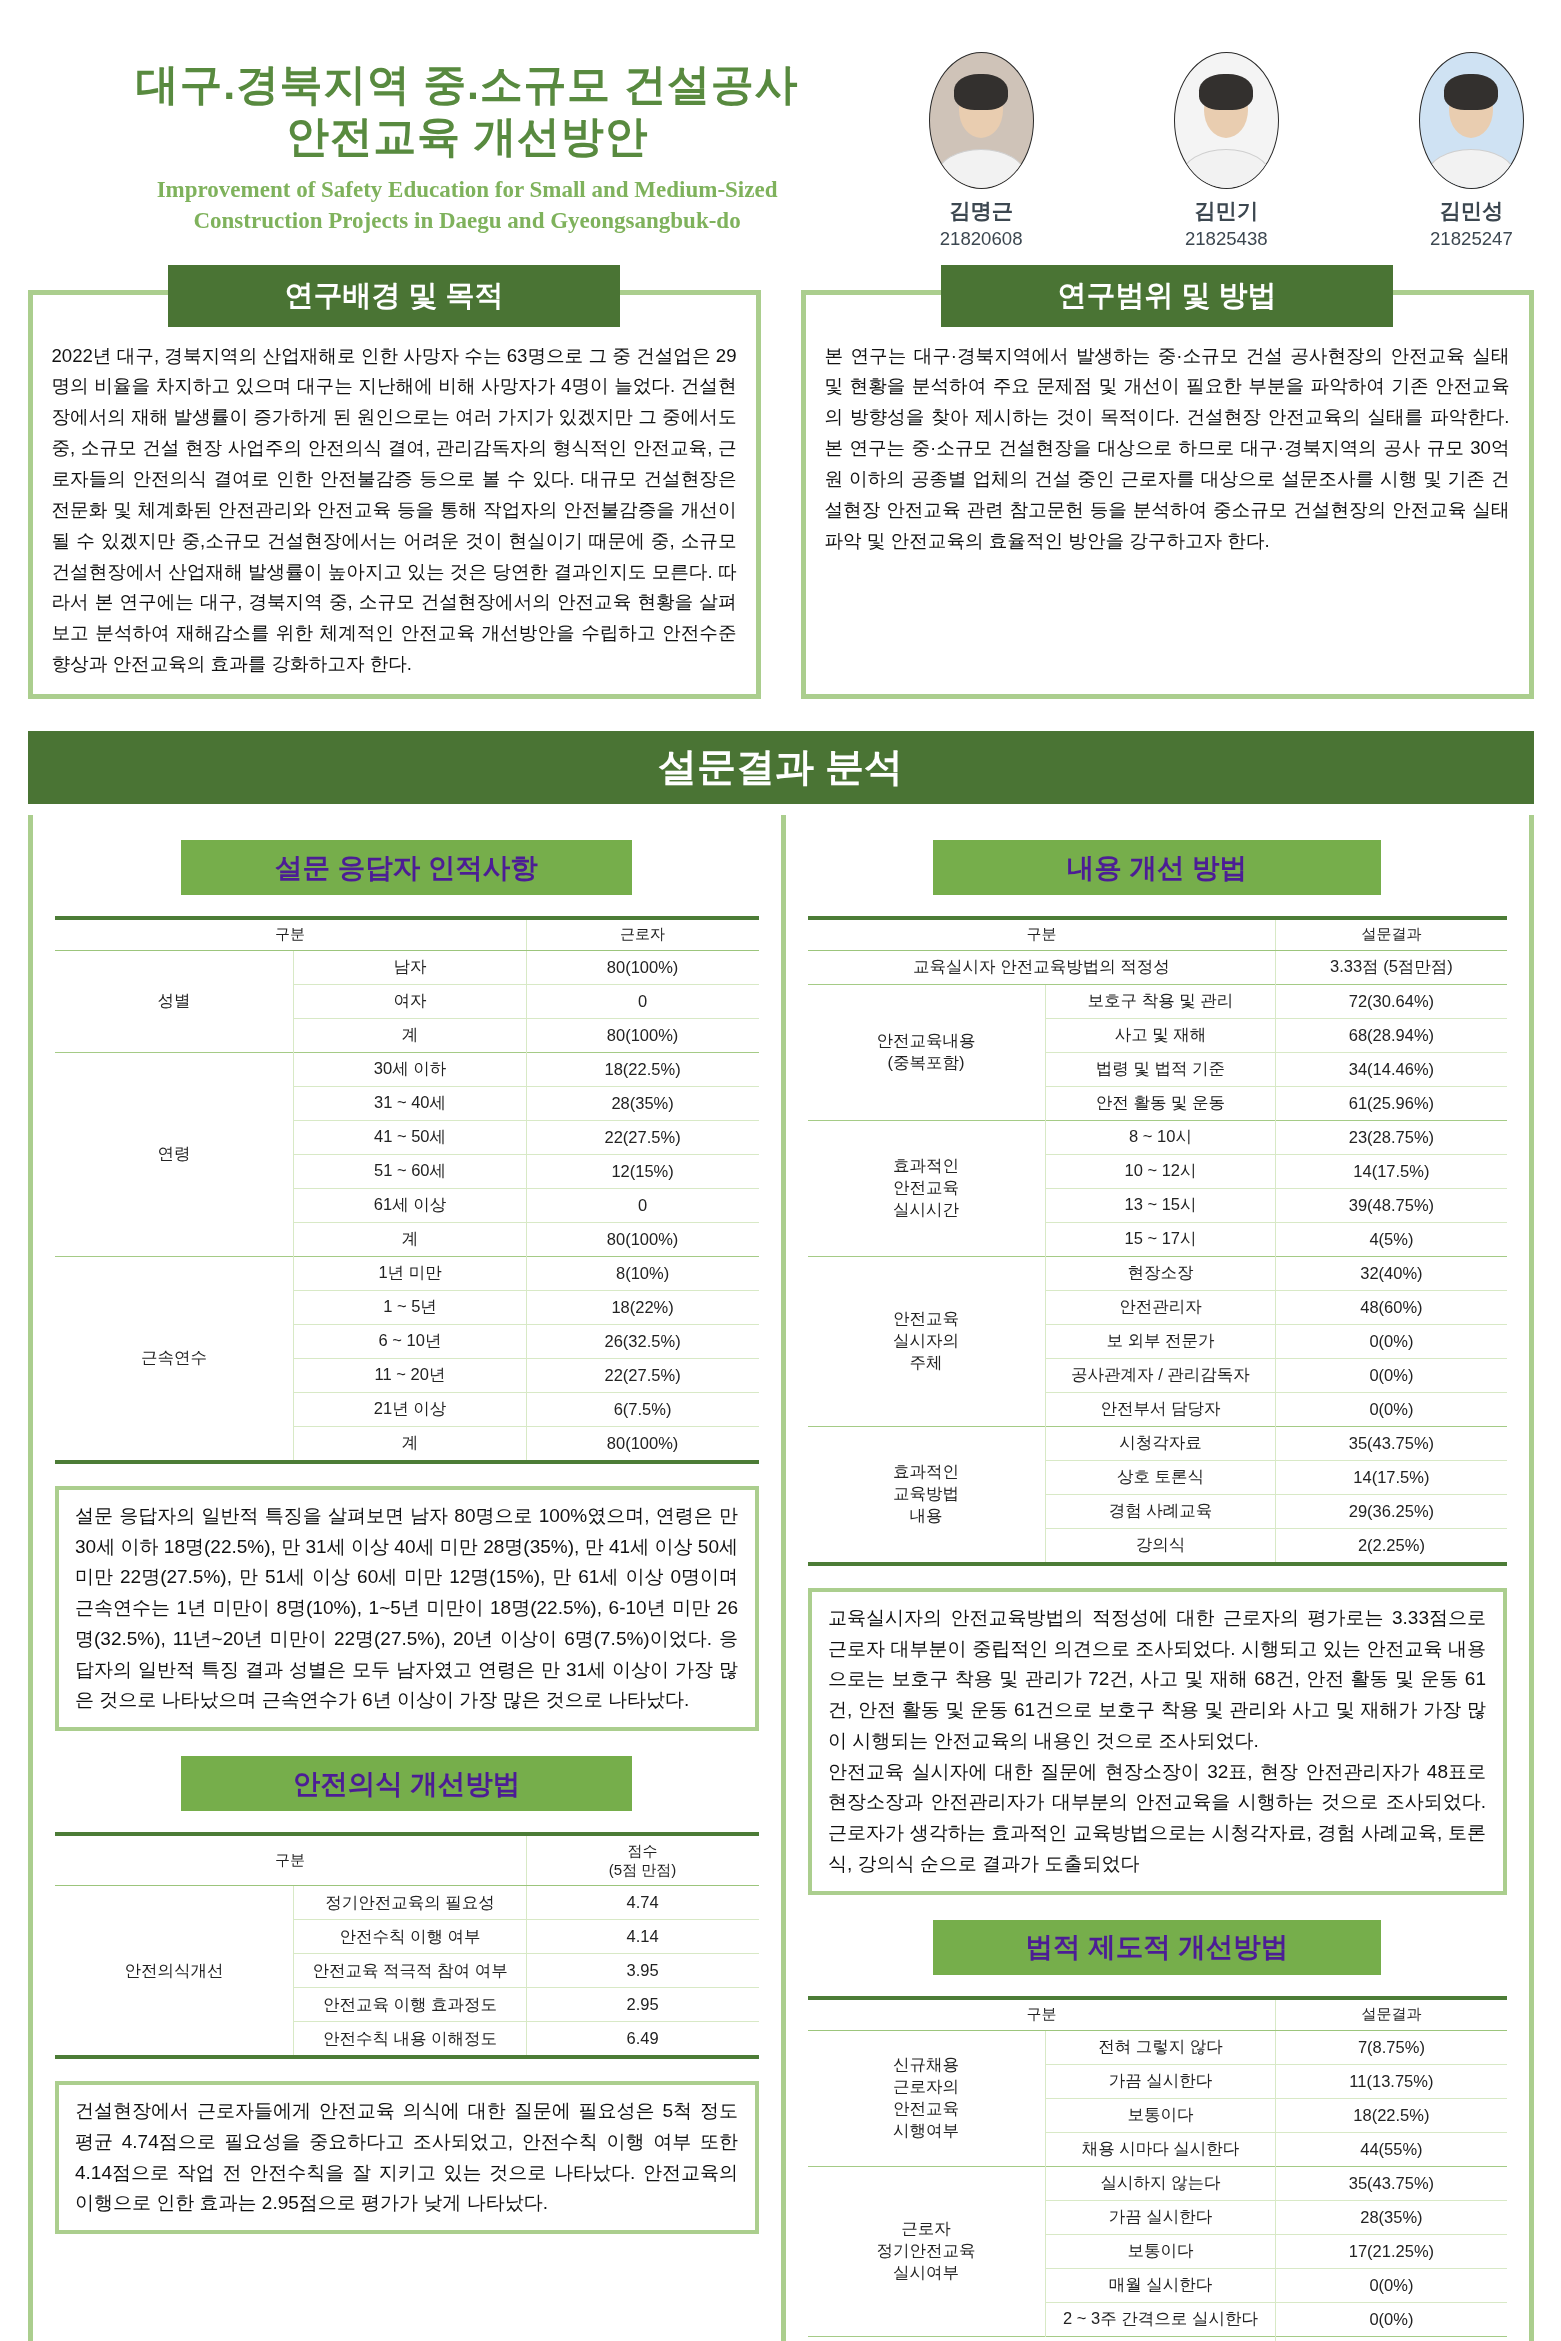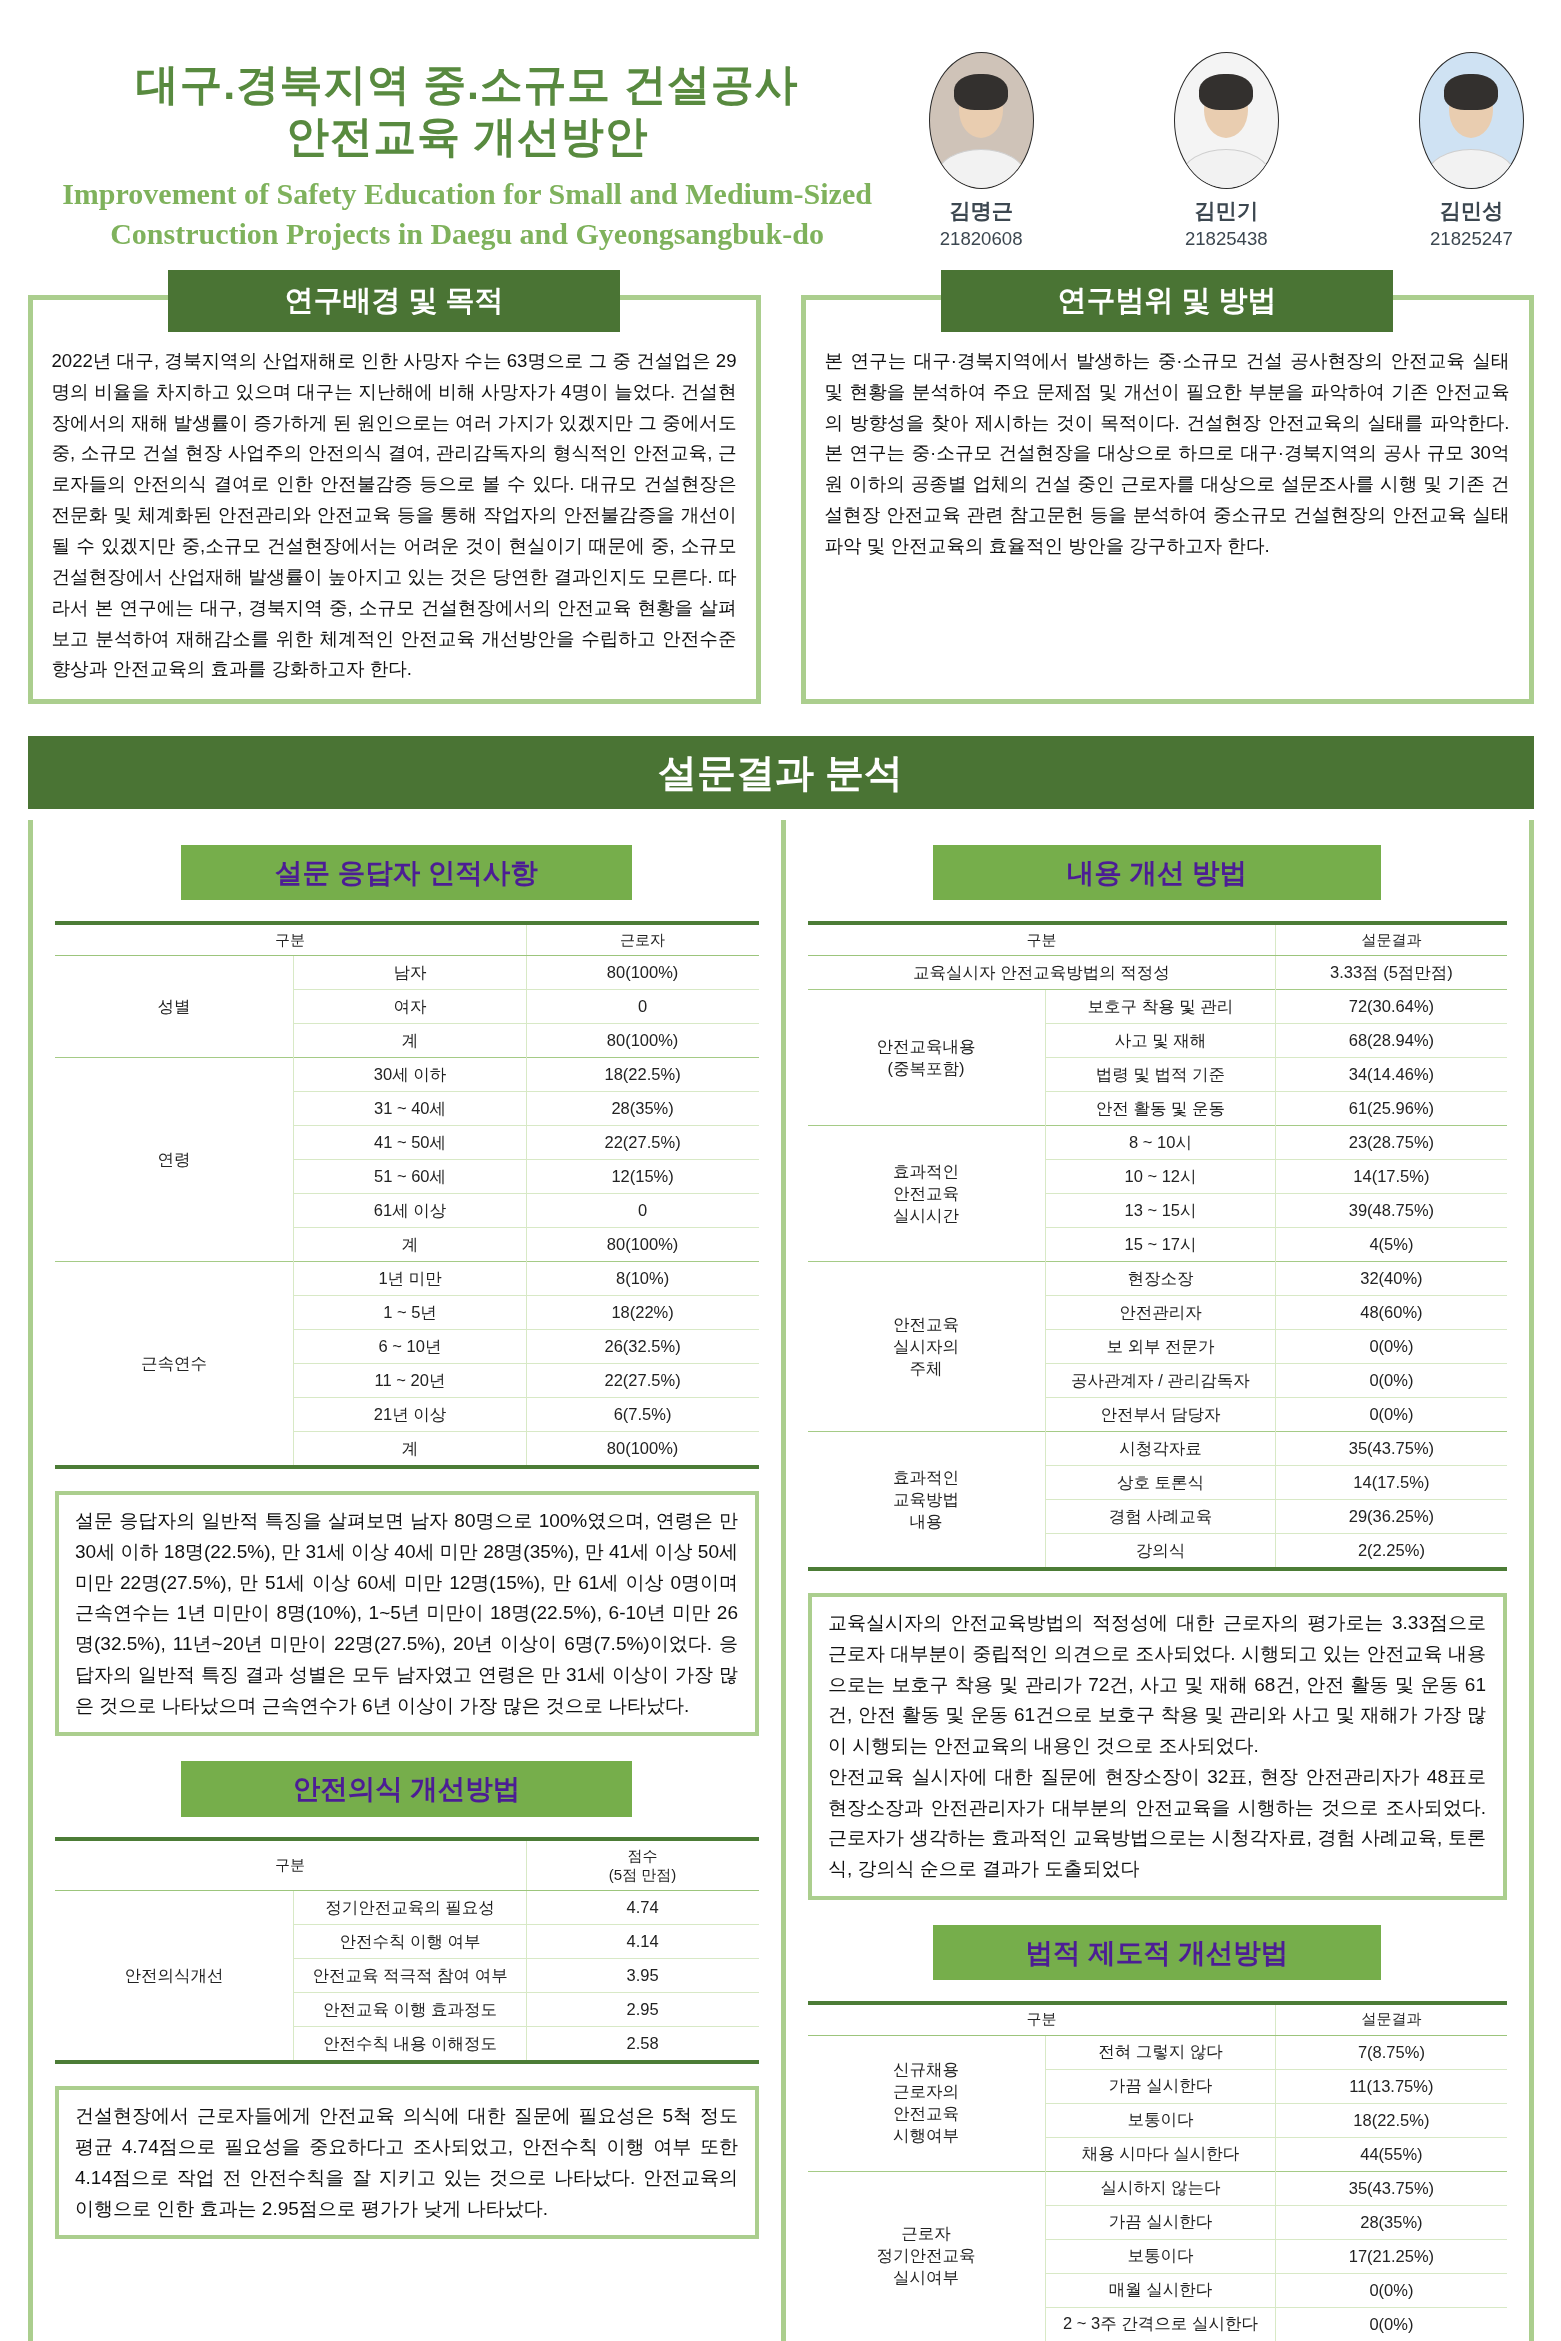--- a/index.html
+++ b/index.html
@@ -3,21 +3,21 @@
 <meta charset="utf-8">
 <style>
   html,body { margin:0; padding:0; background:#ffffff; }
   body { font-family:"Liberation Sans","DejaVu Sans",sans-serif; color:#111; }
   .page { width:1561px; min-height:2342px; box-sizing:border-box; padding:18px 27.5px 6.9px; background:#fff; }
 
   
   .masthead { display:flex; align-items:flex-start; padding:15px 0 4.1px; }
   .title-block { flex:1.45; text-align:center; padding-top:25px; }
   .title-ko { color:#588a3f; font-size:43px; line-height:1.22; font-weight:800; letter-spacing:0.7px; margin:0; }
-  .title-en { color:#7fb25c; font-size:30px; line-height:1.35; font-weight:600; margin:11px 0 0;
+  .title-en { color:#7fb25c; font-size:23px; line-height:1.35; font-weight:600; margin:11px 0 0;
               font-family:"Liberation Serif","DejaVu Serif",serif; }
   .authors { flex:1; display:flex; justify-content:space-between; gap:20px; padding:19px 4.1px 0 16.5px; }
   .author { text-align:center; width:116px; }
   .photo { width:103px; height:135px; border-radius:50%; border:1.4px solid #2a2a2a; margin:0 auto 6.9px;
            position:relative; overflow:hidden; }
   .p-hair { position:absolute; left:50%; top:20.7px; transform:translateX(-50%); width:54px; height:36px;
             border-radius:46% 46% 38% 38%; background:#33302e; z-index:2; }
   .p-head { position:absolute; left:50%; top:29px; transform:translateX(-50%); width:44px; height:56px;
             border-radius:50%; background:#e9cdb0; z-index:1; }
   .p-body { position:absolute; left:50%; bottom:-13.8px; transform:translateX(-50%); width:87px; height:51px;
@@ -221,21 +221,21 @@
               <tr>
                 <td class="item">안전교육 적극적 참여 여부</td>
                 <td class="value">3.95</td>
               </tr>
               <tr>
                 <td class="item">안전교육 이행 효과정도</td>
                 <td class="value">2.95</td>
               </tr>
               <tr>
                 <td class="item">안전수칙 내용 이해정도</td>
-                <td class="value">2.58</td>
+                <td class="value">6.49</td>
               </tr>
             </tbody>
           </table>
         </div>
       <div class="note">건설현장에서 근로자들에게 안전교육 의식에 대한 질문에 필요성은 5척 정도 평균 4.74점으로 필요성을 중요하다고 조사되었고, 안전수칙 이행 여부 또한 4.14점으로 작업 전 안전수칙을 잘 지키고 있는 것으로 나타났다. 안전교육의 이행으로 인한 효과는 2.95점으로 평가가 낮게 나타났다.</div>
     </div>
     <div class="col">
       <div class="table-head">내용 개선 방법</div>
       <div id="t-content">
           <table class="datatable">

